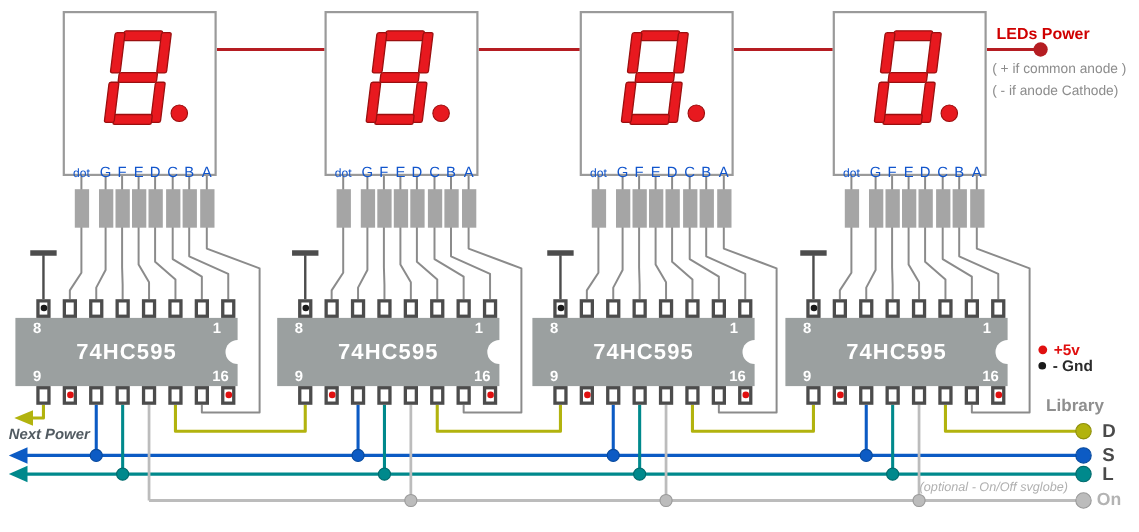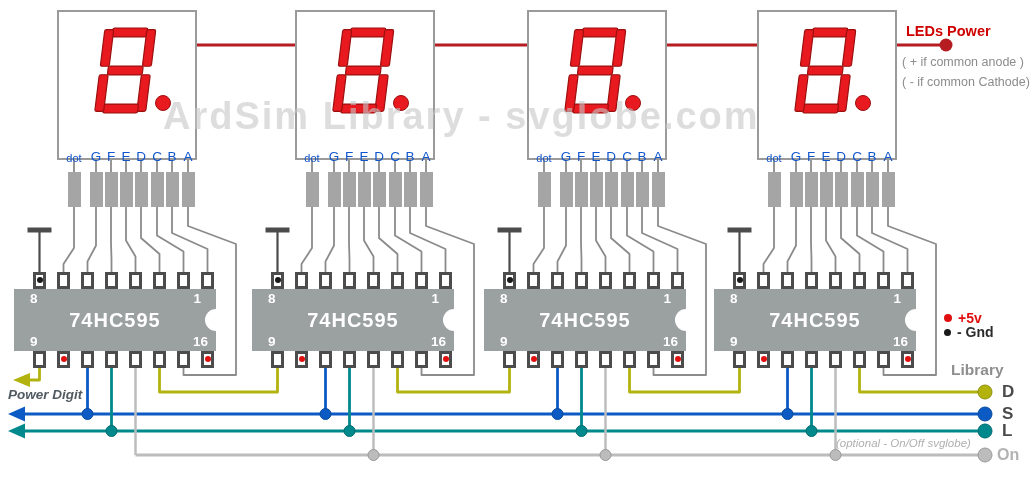--- a/index.html
+++ b/index.html
@@ -160,40 +160,39 @@
       <circle cx="811.5" cy="431" r="5.5" fill="#00898c" stroke="#006b6d" stroke-width="1"></circle>
       <circle cx="835.5" cy="455" r="5.5" fill="#bcbcbc" stroke="#9a9a9a" stroke-width="1"></circle>
       <circle cx="985" cy="392" r="7" fill="#b2b30e" stroke="#8f8f0b" stroke-width="1"></circle>
       <circle cx="985" cy="414" r="7" fill="#0c5bc4" stroke="#084a9e" stroke-width="1"></circle>
       <circle cx="985" cy="431" r="7" fill="#00898c" stroke="#006b6d" stroke-width="1"></circle>
       <circle cx="985" cy="455" r="7" fill="#bcbcbc" stroke="#9a9a9a" stroke-width="1"></circle>
     </svg>
 
   <div class="lbl leds-power">LEDs Power</div>
   <div class="lbl note" id="note1">( + if common anode )</div>
-  <div class="lbl note" id="note2">( - if common Cathode)</div>
+  <div class="lbl note" id="note2">( - if anode Cathode)</div>
 
   <div class="legend" id="leg5v">
     <span class="dotr"></span>
     <span>+5v</span>
   </div>
   <div class="legend" id="leggnd">
     <span class="dotk"></span>
     <span>- Gnd</span>
   </div>
 
   <div class="lbl arduino-title">Library</div>
   <div class="pinlbl" id="lblD">D</div>
   <div class="pinlbl" id="lblS">S</div>
   <div class="pinlbl" id="lblL">L</div>
   <div class="pinlbl" id="lblOn">On</div>
   <div class="lbl optnote">(optional - On/Off svglobe)</div>
-  <div class="lbl nextdigit">Power Digit</div>
-
-  <div id="watermark">ArdSim Library  -  svglobe.com</div>
+  <div class="lbl nextdigit">Next Power</div>
+
 <div class="display" style="left:57px"><svg width="136" height="134" viewBox="0 0 136 134">
         <g transform="translate(46,16) skewX(-7) scale(0.85)" fill="#e8191f" stroke="#9b0f0f" stroke-width="1.4">
           <rect x="9.5" y="0" width="41" height="10.5" rx="2"></rect>
           <rect x="49.5" y="2" width="10.5" height="43" rx="2"></rect>
           <rect x="49.5" y="55" width="10.5" height="43" rx="2"></rect>
           <rect x="9.5" y="89.5" width="41" height="10.5" rx="2"></rect>
           <rect x="0" y="55" width="10.5" height="43" rx="2"></rect>
           <rect x="0" y="2" width="10.5" height="43" rx="2"></rect>
           <rect x="9.5" y="44.75" width="41" height="10.5" rx="2"></rect>
         </g>

